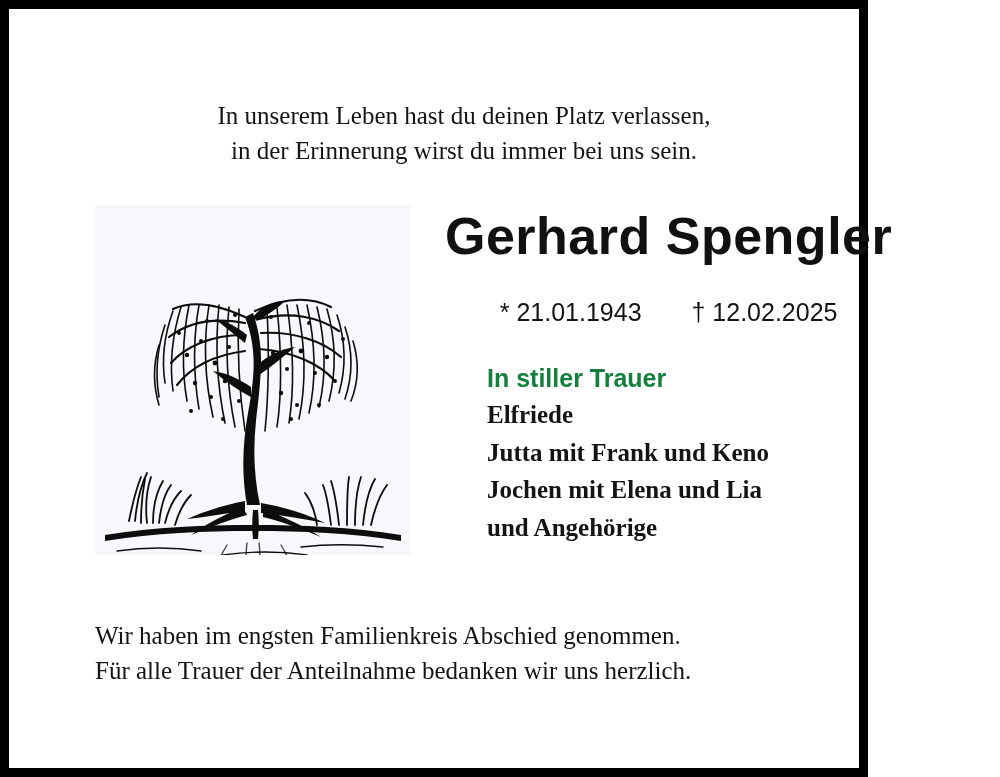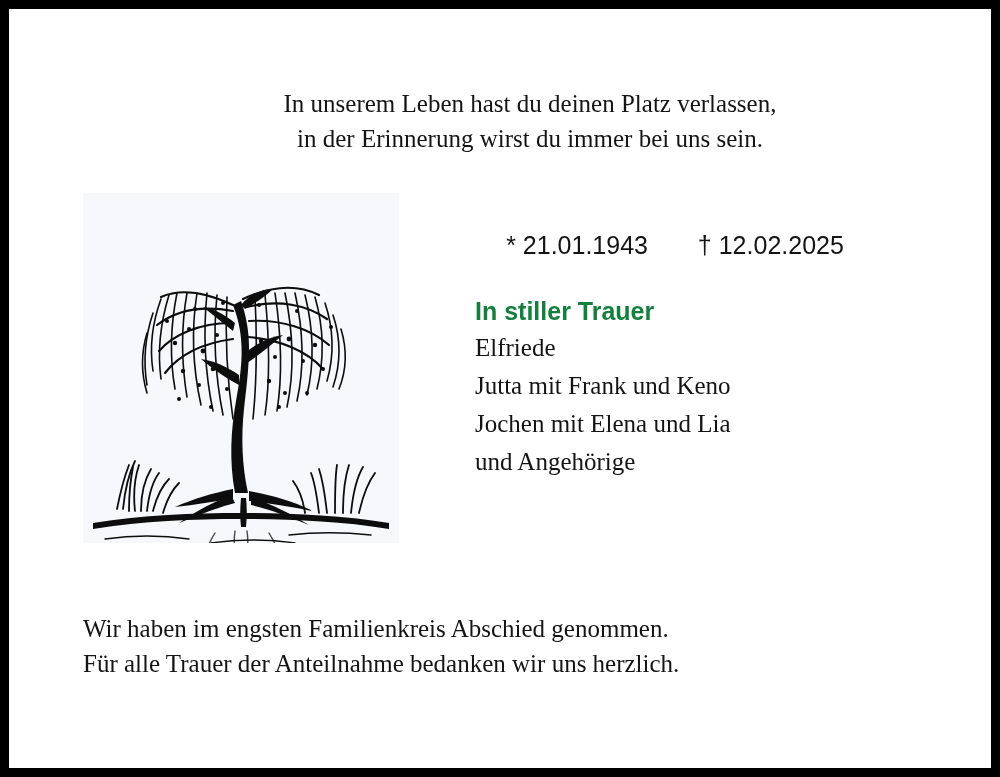--- a/index.html
+++ b/index.html
@@ -10,25 +10,25 @@
   body {
     width: 1000px;
     height: 777px;
     font-family: "Liberation Serif", serif;
     color: #000000;
     overflow: hidden;
   }
   .obituary {
     position: relative;
     box-sizing: border-box;
-    width: 1000px;
+    width: 868px;
     height: 777px;
     background: #ffffff;
     border: 9px solid #000000;
-    padding: 0;
+    padding: 12px;
   }
   .inner {
     position: relative;
     box-sizing: border-box;
     width: 100%;
     height: 100%;
     background: #ffffff;
     padding: 60px 74px 0 74px;
   }
 
@@ -113,27 +113,28 @@
     font-size: 25px;
     color: #15803d;
     line-height: 1.25;
   }
   .mourner {
     font-family: "Liberation Serif", serif;
     font-size: 25px;
     color: #141414;
     line-height: 1.35;
     margin-top: 4px;
+    font-weight: bold;
   }
 
   
   .footer {
     position: absolute;
     left: 74px;
-    bottom: 87px;
+    bottom: 68px;
     font-family: "Liberation Serif", serif;
     font-size: 25px;
     line-height: 1.38;
     color: #141414;
   }
   .footer .line {
     display: block;
     white-space: nowrap;
   }
 </style>
@@ -264,20 +265,21 @@
                 <path d="M164 338 C166 352 164 364 160 374"></path>
                 <path d="M132 340 C126 350 122 358 120 366"></path>
                 <path d="M186 340 C192 350 196 358 198 366"></path>
               </g>
             </g>
           </svg>
         </div>
       </div>
 
       <div class="text-col">
+        <div class="name">Gerhard Spengler</div>
 
         <div class="dates">
           <span>*</span>
           <span>21.01.1943</span>
           <span class="sep"></span>
           <span>†</span>
           <span>12.02.2025</span>
         </div>
 
         <div class="mourning">

